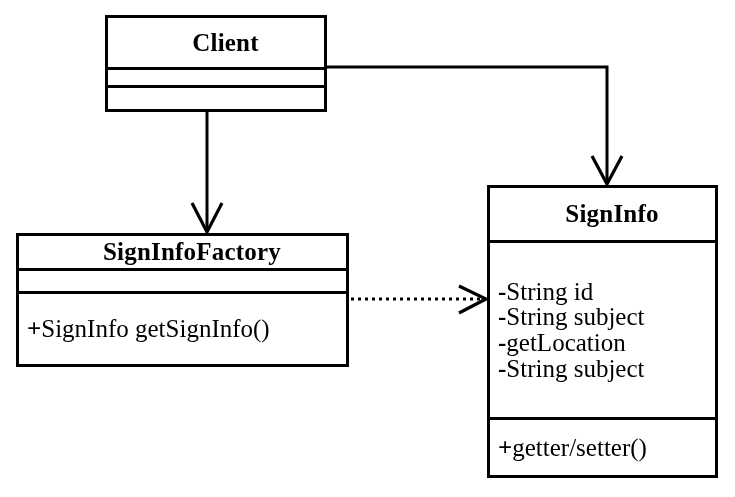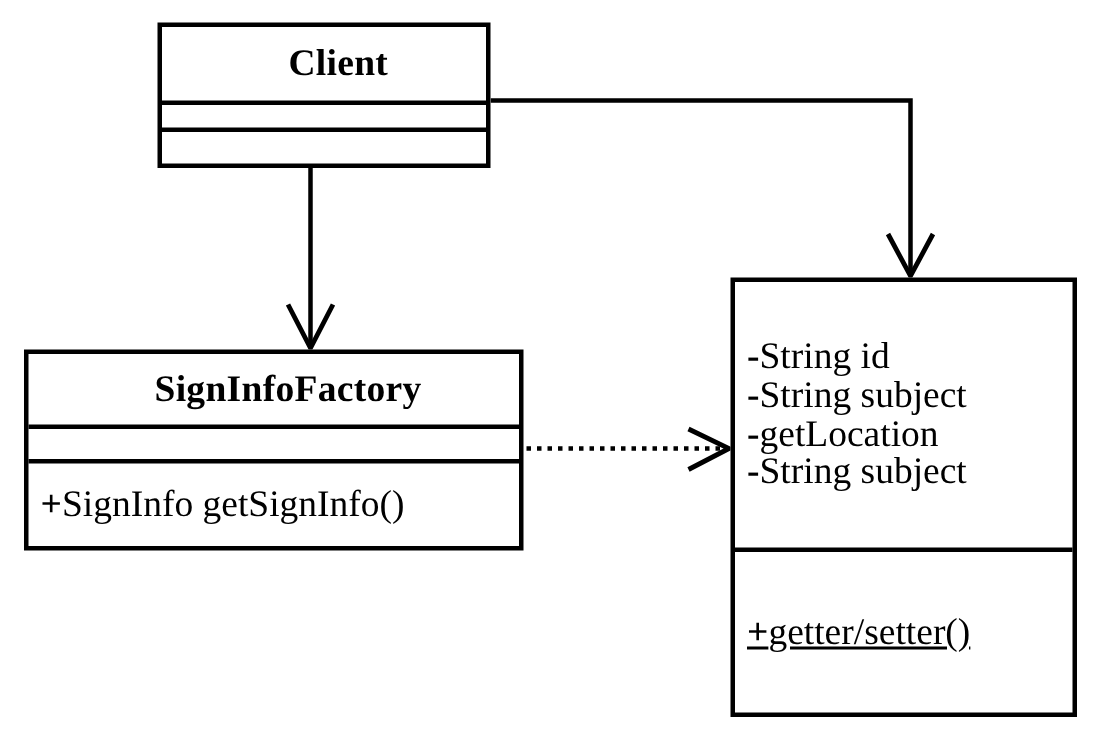--- a/index.html
+++ b/index.html
@@ -74,33 +74,33 @@
   #class-client .c-title   { height: 49px; }
   #class-client .c-attrs   { height: 18px; }
   #class-client .c-methods { flex: 1 1 auto; }
 
   #class-signinfofactory {
     left: 16px;
     top: 233px;
     width: 333px;
     height: 134px;
   }
-  #class-signinfofactory .c-title   { height: 47px; }
+  #class-signinfofactory .c-title   { height: 32px; }
   #class-signinfofactory .c-attrs   { height: 23px; }
   #class-signinfofactory .c-methods { flex: 1 1 auto; }
 
   #class-signinfo {
     left: 487px;
     top: 185px;
     width: 231px;
     height: 293px;
   }
   #class-signinfo .c-title   { height: 52px; }
   #class-signinfo .c-attrs   { height: 177px; }
-  #class-signinfo .c-methods { flex: 1 1 auto; text-decoration: underline; }
+  #class-signinfo .c-methods { flex: 1 1 auto; }
 
   
   #connectors {
     position: absolute;
     left: 0;
     top: 0;
     width: 735px;
     height: 497px;
     pointer-events: none;
   }
@@ -157,20 +157,21 @@
     <div class="compartment c-title class-title">SignInfoFactory</div>
     <div class="compartment c-attrs members empty-compartment"></div>
     <div class="compartment c-methods members">
       <div class="member-line">
         <span class="vis">+</span><span>SignInfo getSignInfo()</span>
       </div>
     </div>
   </div>
 
   <div class="uml-class" id="class-signinfo">
+    <div class="compartment c-title class-title">SignInfo</div>
     <div class="compartment c-attrs members">
       <div class="member-line">
         <span class="vis">-</span><span>String id</span>
       </div>
       <div class="member-line">
         <span class="vis">-</span><span>String subject</span>
       </div>
       <div class="member-line">
         <span class="vis">-</span><span>getLocation</span>
       </div>

